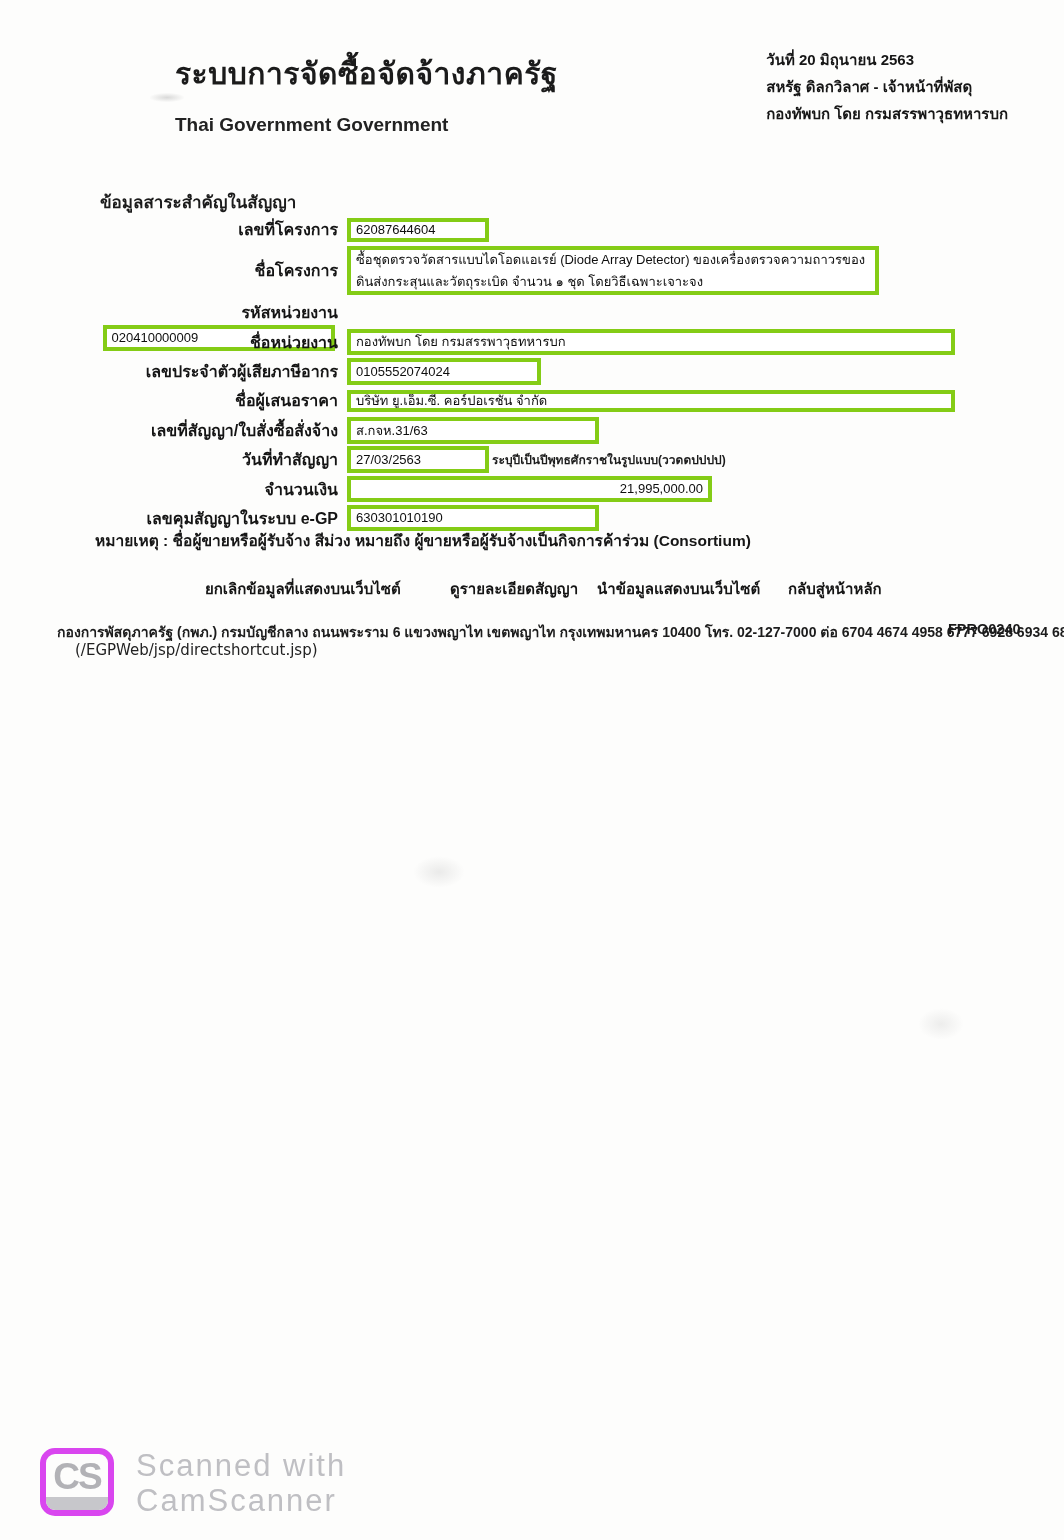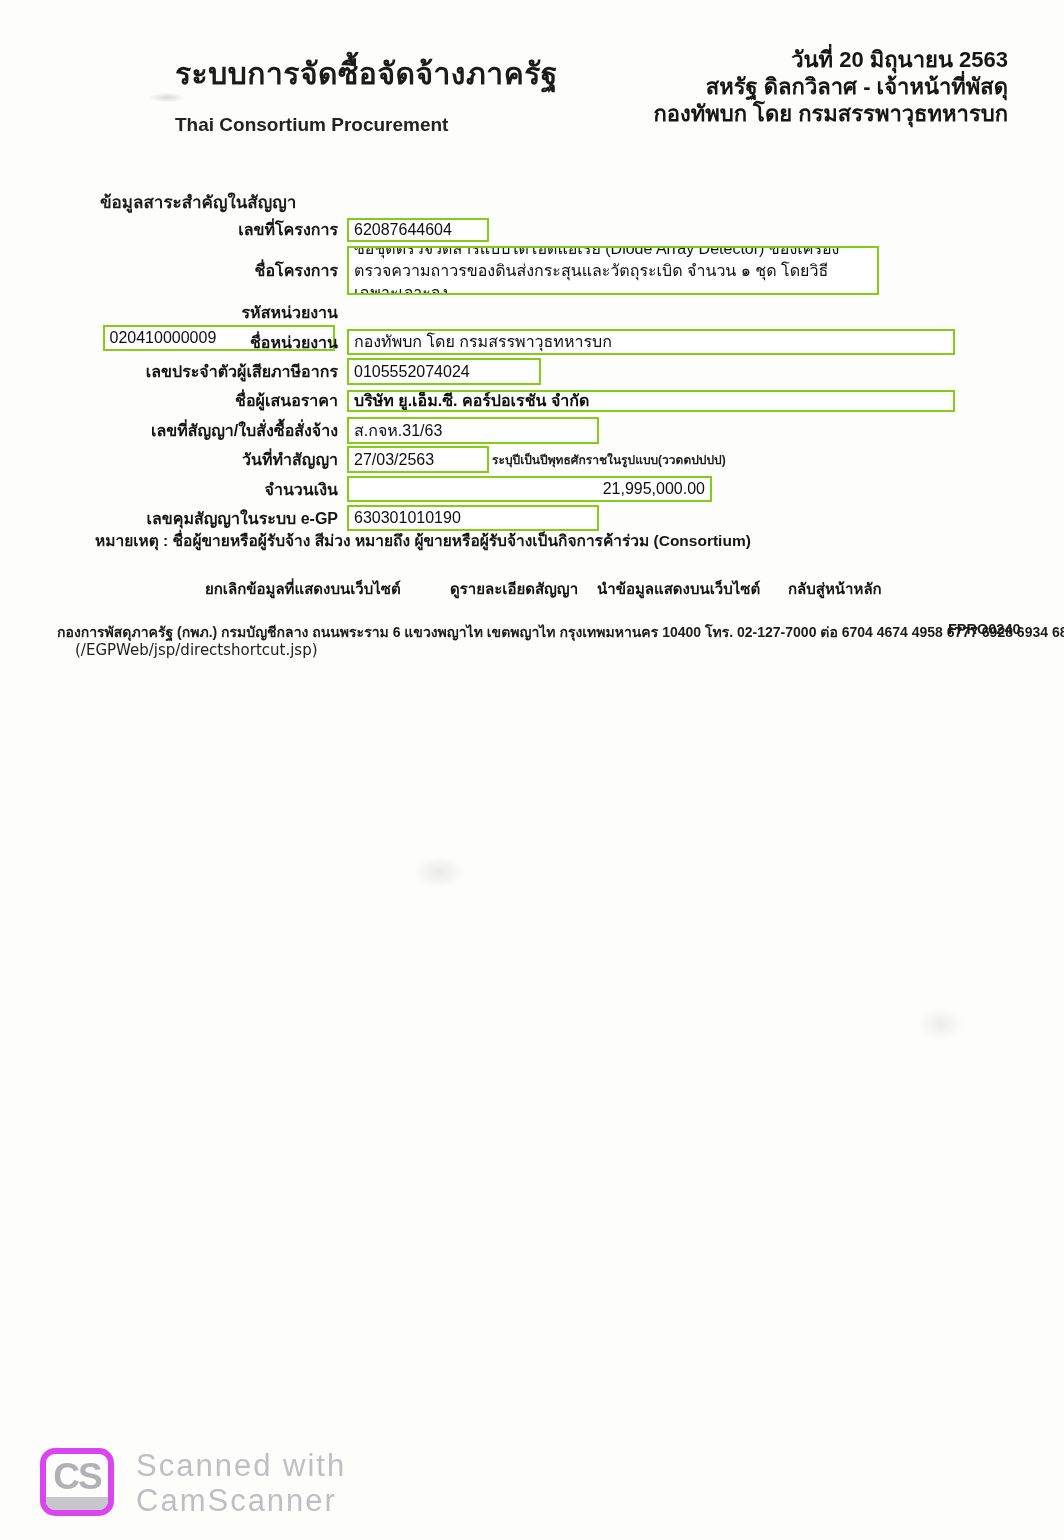--- a/index.html
+++ b/index.html
@@ -13,39 +13,39 @@
     width:1064px;height:1540px;
     margin:0 auto;
     background:#fdfdfc;
     color:#1b1b1b;
     overflow:hidden;
   }
   
   .hdr-left{position:absolute;left:175px;top:50px;}
   .hdr-title-th{font-size:30px;font-weight:700;letter-spacing:.5px;}
   .hdr-title-en{font-size:19px;font-weight:600;margin-top:17px;color:#222;}
-  .hdr-right{position:absolute;right:56px;top:46px;text-align:right;
-    font-size:22px;font-weight:700;line-height:27px;color:#161616;}
+  .hdr-right{position:absolute;right:56px;top:46px;
+    font-size:15px;font-weight:700;line-height:27px;color:#161616;}
   
   .section-title{position:absolute;left:100px;top:188px;font-size:17px;font-weight:800;}
   
   .form{position:absolute;left:90px;top:217px;width:900px;height:330px;}
   .row{position:absolute;left:0;display:flex;align-items:center;}
   .row .lbl{width:248px;text-align:right;padding-right:9px;font-weight:700;
     font-size:16px;white-space:nowrap;flex:0 0 auto;color:#141414;}
-  .row .box{border:2px solid #84cc16;background:#fff;box-sizing:border-box;
-    font-size:16px;padding:0 5px;display:flex;align-items:center;
+  .row .box{border:4px solid #84cc16;background:#fff;box-sizing:border-box;
+    font-size:13px;padding:0 5px;display:flex;align-items:center;
     overflow:hidden;color:#0e0e0e;}
   .row .box .val{line-height:22px;}
   .r1{top:0;}   .r1 .box{width:142px;height:24px;}
   .r2{top:29px;}.r2 .box{width:532px;height:49px;}
   .r3{top:83px;flex-direction:column;}.r3 .box{width:232px;height:26px;}
   .r4{top:112px;}.r4 .box{width:608px;height:26px;}
   .r5{top:141px;}.r5 .box{width:194px;height:27px;}
-  .r6{top:171px;}.r6 .box{width:608px;height:22px;font-weight:bold;}
+  .r6{top:171px;}.r6 .box{width:608px;height:22px;}
   .r7{top:200px;}.r7 .box{width:252px;height:27px;}
   .r8{top:229px;}.r8 .box{width:142px;height:27px;}
   .r9{top:259px;}.r9 .box{width:365px;height:26px;justify-content:flex-end;text-align:right;align-items:center;}
   .r10{top:288px;justify-content:flex-end;}.r10 .box{width:252px;height:26px;}
   .date-hint{font-size:12px;font-weight:600;margin-left:3px;white-space:nowrap;}
   
   .note{position:absolute;left:95px;top:528px;font-size:15.5px;font-weight:600;color:#161616;}
   .note b{font-weight:800;}
   
   .action{position:absolute;top:577px;font-size:15px;font-weight:700;
@@ -75,21 +75,21 @@
   .wm-text{margin-left:22px;font-size:31px;line-height:35px;font-weight:400;
     letter-spacing:2px;color:#bfbfc3;}
 </style>
 </head>
 <body>
 
 <div class="page">
 
   <div class="hdr-left">
     <div class="hdr-title-th">ระบบการจัดซื้อจัดจ้างภาครัฐ</div>
-    <div class="hdr-title-en">Thai Consortium Procurement</div>
+    <div class="hdr-title-en">Thai Government Government</div>
   </div>
   <div class="hdr-right">
     <div>วันที่ 20 มิถุนายน 2563</div>
     <div>สหรัฐ ดิลกวิลาศ - เจ้าหน้าที่พัสดุ</div>
     <div>กองทัพบก โดย กรมสรรพาวุธทหารบก</div>
   </div>
 
   <div class="section-title">ข้อมูลสาระสำคัญในสัญญา</div>
 
   <div class="form">

